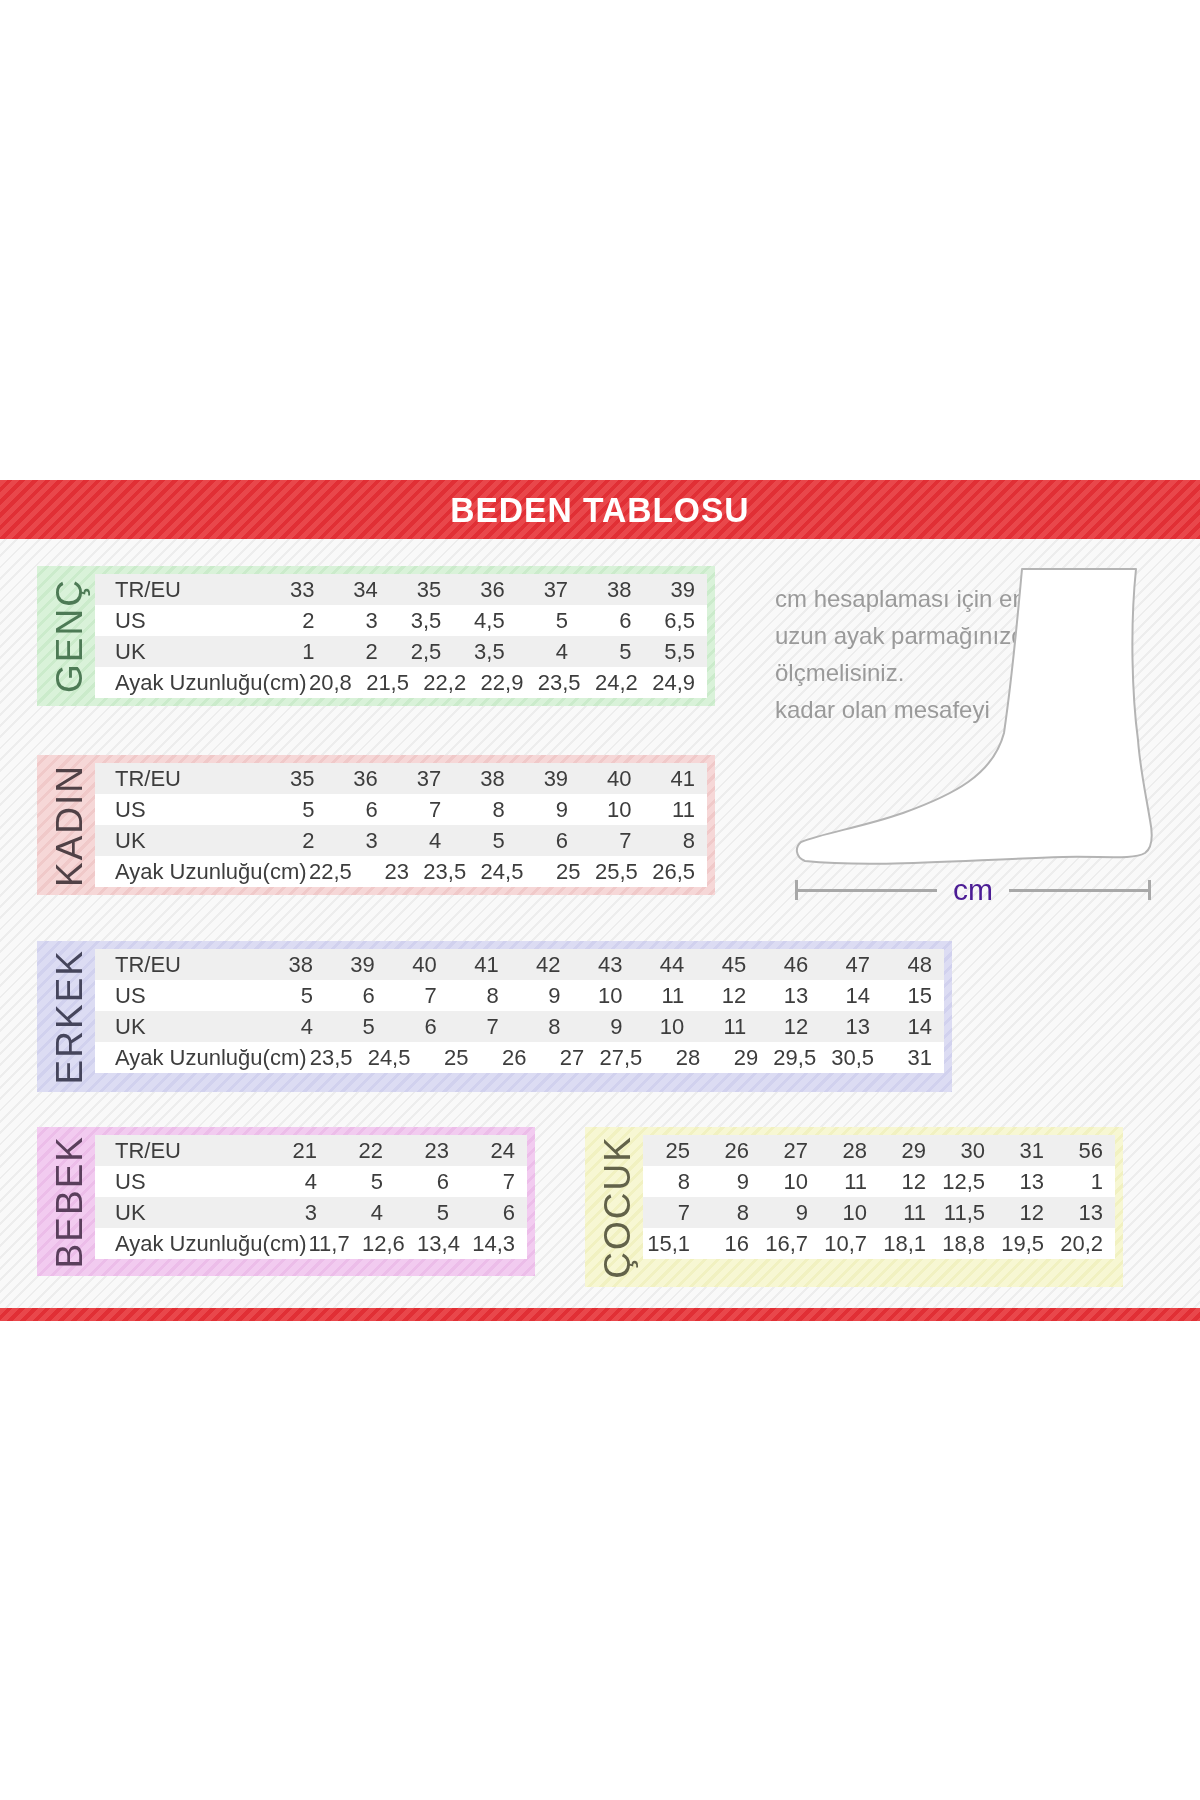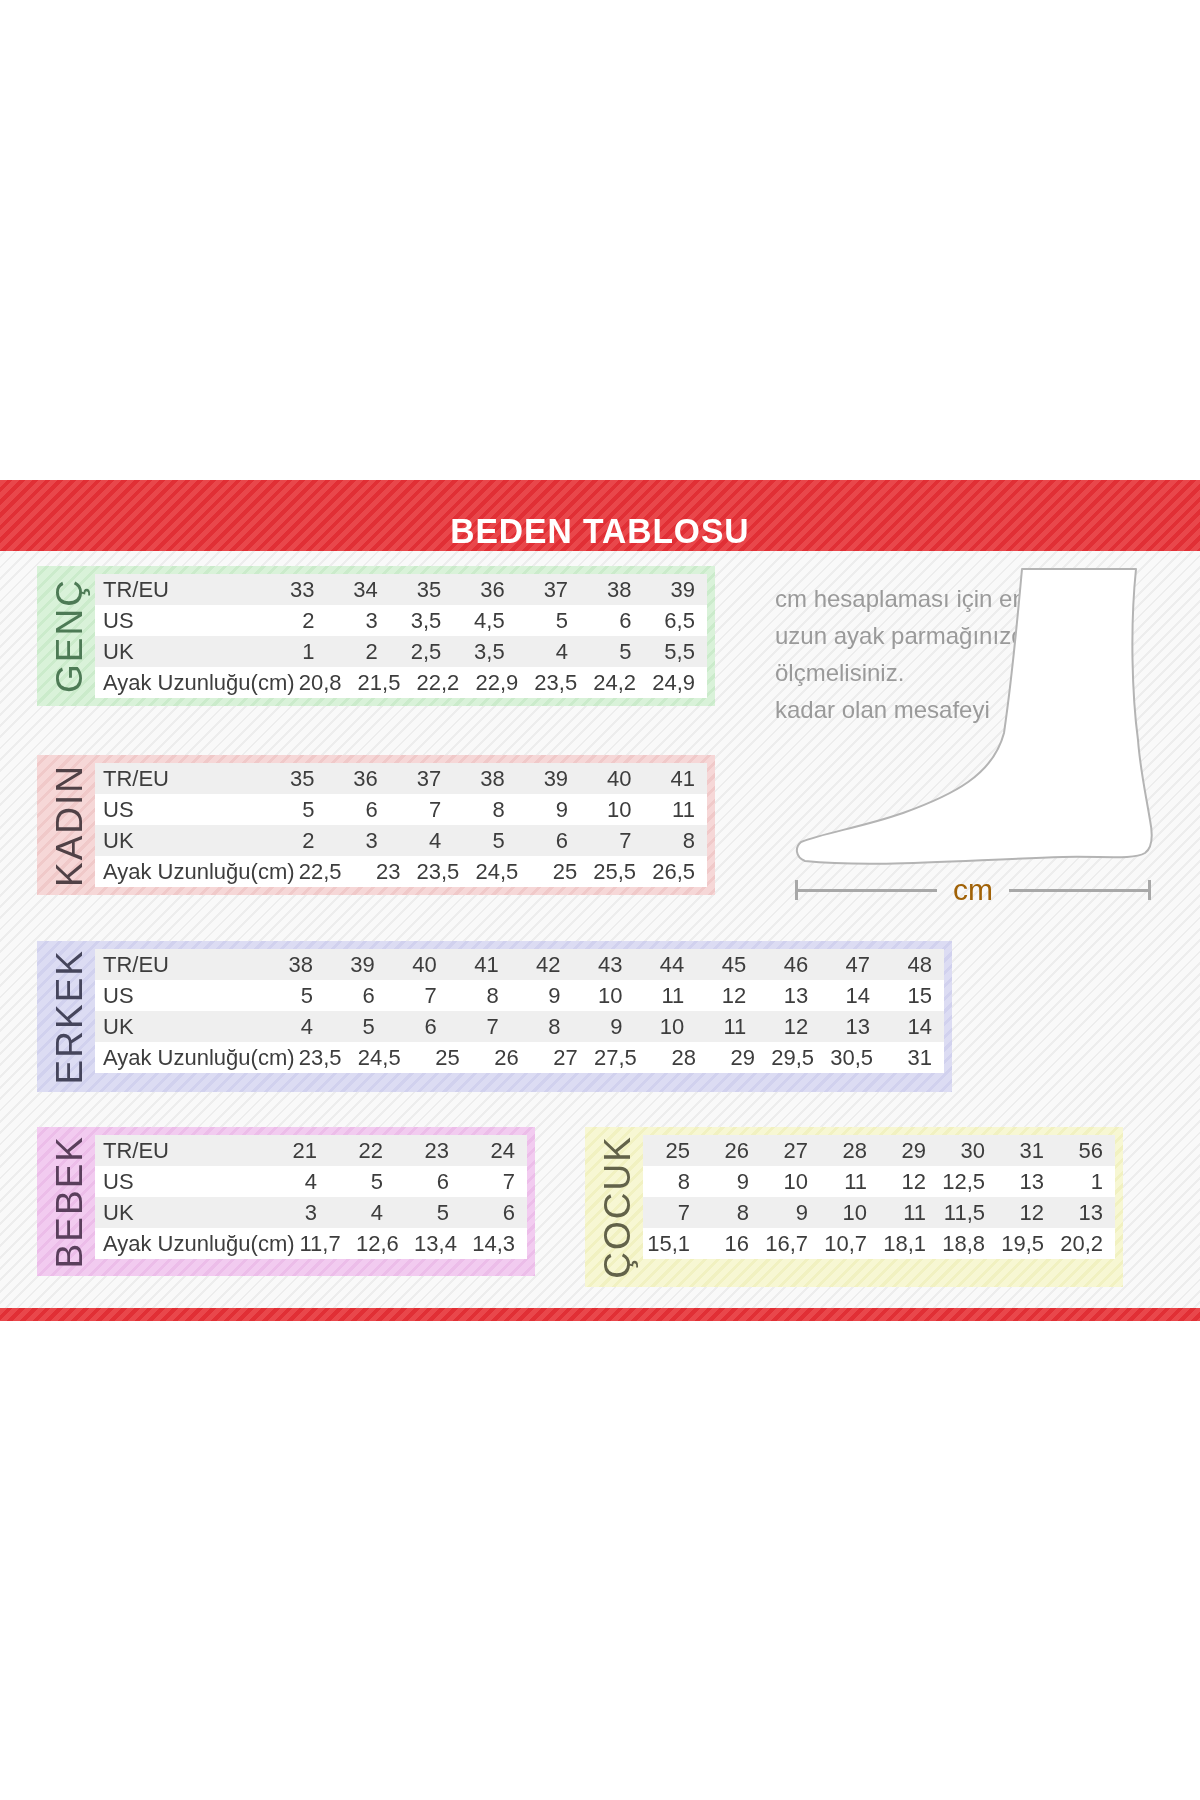--- a/index.html
+++ b/index.html
@@ -7,23 +7,23 @@
   .canvas{
     position:relative;width:1200px;height:1800px;background:#ffffff;overflow:hidden;
     font-family:"Liberation Sans",sans-serif;
   }
   
   .stripe-bg{
     position:absolute;left:0;top:535px;width:1200px;height:773px;
     background:repeating-linear-gradient(135deg,#f9f9f9 0 6px,#ededed 6px 8px);
   }
   .red-bar{
-    position:absolute;left:0;top:480px;width:1200px;height:71px;
+    position:absolute;left:0;top:480px;width:1200px;height:59px;
     background:repeating-linear-gradient(135deg,#e9474b 0 5px,#e12f35 5px 9px);
-    display:flex;align-items:flex-end;justify-content:center;
+    display:flex;align-items:center;justify-content:center;
   }
   .red-bar .title{
     color:#ffffff;font-size:35px;font-weight:600;letter-spacing:1px;
     transform:scaleX(0.96);
   }
   .red-strip{
     position:absolute;left:0;top:1308px;width:1200px;height:13px;
     background:repeating-linear-gradient(135deg,#e9474b 0 5px,#e12f35 5px 9px);
   }
   
@@ -33,21 +33,21 @@
   .v-label{
     flex:0 0 50px;display:flex;align-items:center;justify-content:center;
     writing-mode:vertical-rl;transform:rotate(180deg);
     font-size:37px;letter-spacing:2px;
   }
   .grid{flex:1 1 auto;display:flex;flex-direction:column;}
   .t-row{display:flex;align-items:center;height:31px;}
   .t-row:nth-child(odd){background:#efefef;}
   .t-row:nth-child(even){background:#ffffff;}
   .cell{font-size:22px;color:#3d3d3d;white-space:nowrap;}
-  .row-header{flex:0 0 168px;text-align:left;padding-left:8px;}
+  .row-header{flex:0 0 168px;text-align:left;padding-left:20px;}
   .val{flex:1 1 0;text-align:right;padding-right:12px;}
   
   .theme-green {background:repeating-linear-gradient(135deg,#d9f2d9 0 6px,#cbebcb 6px 9px);}
   .theme-green .v-label{color:#4d7a55;}
   .theme-rose  {background:repeating-linear-gradient(135deg,#f6d7d7 0 6px,#f0c9c9 6px 9px);}
   .theme-rose .v-label{color:#504146;}
   .theme-lav   {background:repeating-linear-gradient(135deg,#dcdcf3 0 6px,#d1d1ee 6px 9px);}
   .theme-lav .v-label{color:#45455c;}
   .theme-magenta{background:repeating-linear-gradient(135deg,#f2cbf0 0 6px,#ecbde9 6px 9px);}
   .theme-magenta .v-label{color:#5a3f5c;}
@@ -59,21 +59,21 @@
     color:#9a9a9a;font-size:24px;line-height:37px;
   }
   
   .foot-wrap{position:absolute;left:793px;top:565px;width:362px;height:302px;}
   .cm-line{
     position:absolute;left:795px;top:872px;width:356px;height:36px;
     display:flex;align-items:center;
   }
   .cm-line .tick{flex:0 0 3px;height:20px;background:#a8a8a8;}
   .cm-line .seg{flex:1 1 0;height:3px;background:#a8a8a8;}
-  .cm-line .unit{flex:0 0 auto;padding:0 16px;color:#a16207;font-size:30px;line-height:30px;}
+  .cm-line .unit{flex:0 0 auto;padding:0 16px;color:#4c1d95;font-size:30px;line-height:30px;}
 </style>
 </head>
 <body>
 
 <div class="canvas">
 
   <div class="stripe-bg"></div>
 
   <div class="red-bar">
     <div class="title">BEDEN TABLOSU</div>

